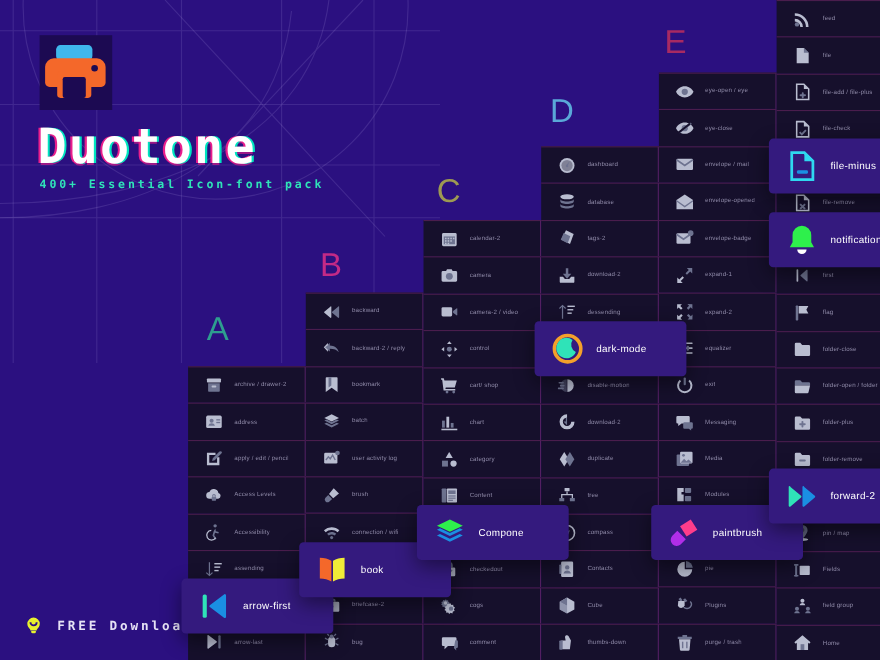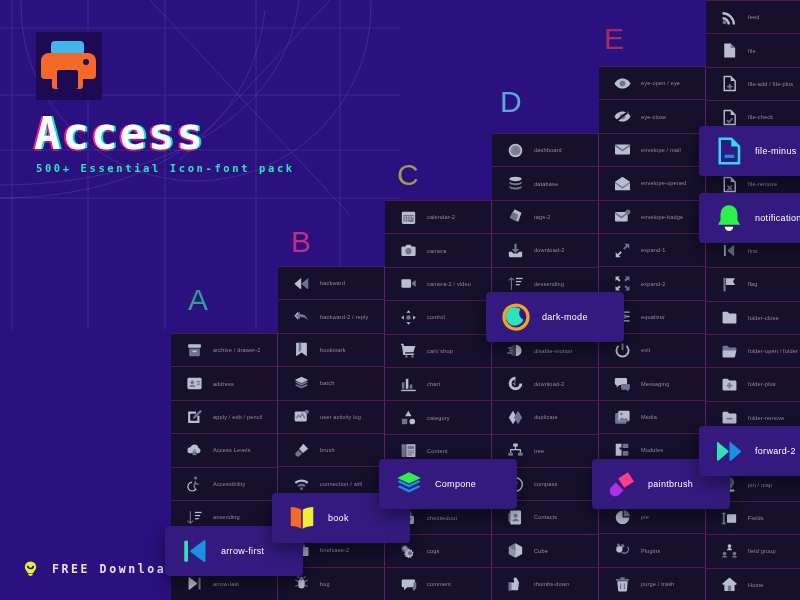--- a/index.html
+++ b/index.html
@@ -112,22 +112,22 @@
   <div class="hero">
     <div class="logo-box">
       <div class="logo-top"></div>
       <div class="logo-body">
           <div class="logo-dot"></div>
         </div>
       <div class="logo-tray">
           <div class="logo-tray-in"></div>
         </div>
     </div>
-    <div class="title">Access</div>
-    <div class="subtitle">500+ Essential Icon-font pack</div>
+    <div class="title">Duotone</div>
+    <div class="subtitle">400+ Essential Icon-font pack</div>
   </div>
 
   <div class="free-dl">
     <svg class="bulb" viewBox="0 0 24 24">
       <path d="M12 2a8 8 0 0 0-8 8c0 3.2 2 5.3 3.2 6.6.6.7.8 1.1.8 1.9h8c0-.8.2-1.2.8-1.9C18 15.3 20 13.2 20 10a8 8 0 0 0-8-8z" fill="#e8f22e"></path>
       <path d="M9 19.2h6v1.2a1.8 1.8 0 0 1-1.8 1.8h-2.4A1.8 1.8 0 0 1 9 20.4z" fill="#e8f22e"></path>
       <path d="M8 8a4 4 0 0 0 8 0" fill="none" stroke="#2b1080" stroke-width="2.4"></path>
     </svg>
     <div class="lbl">FREE Download</div>
   </div>

